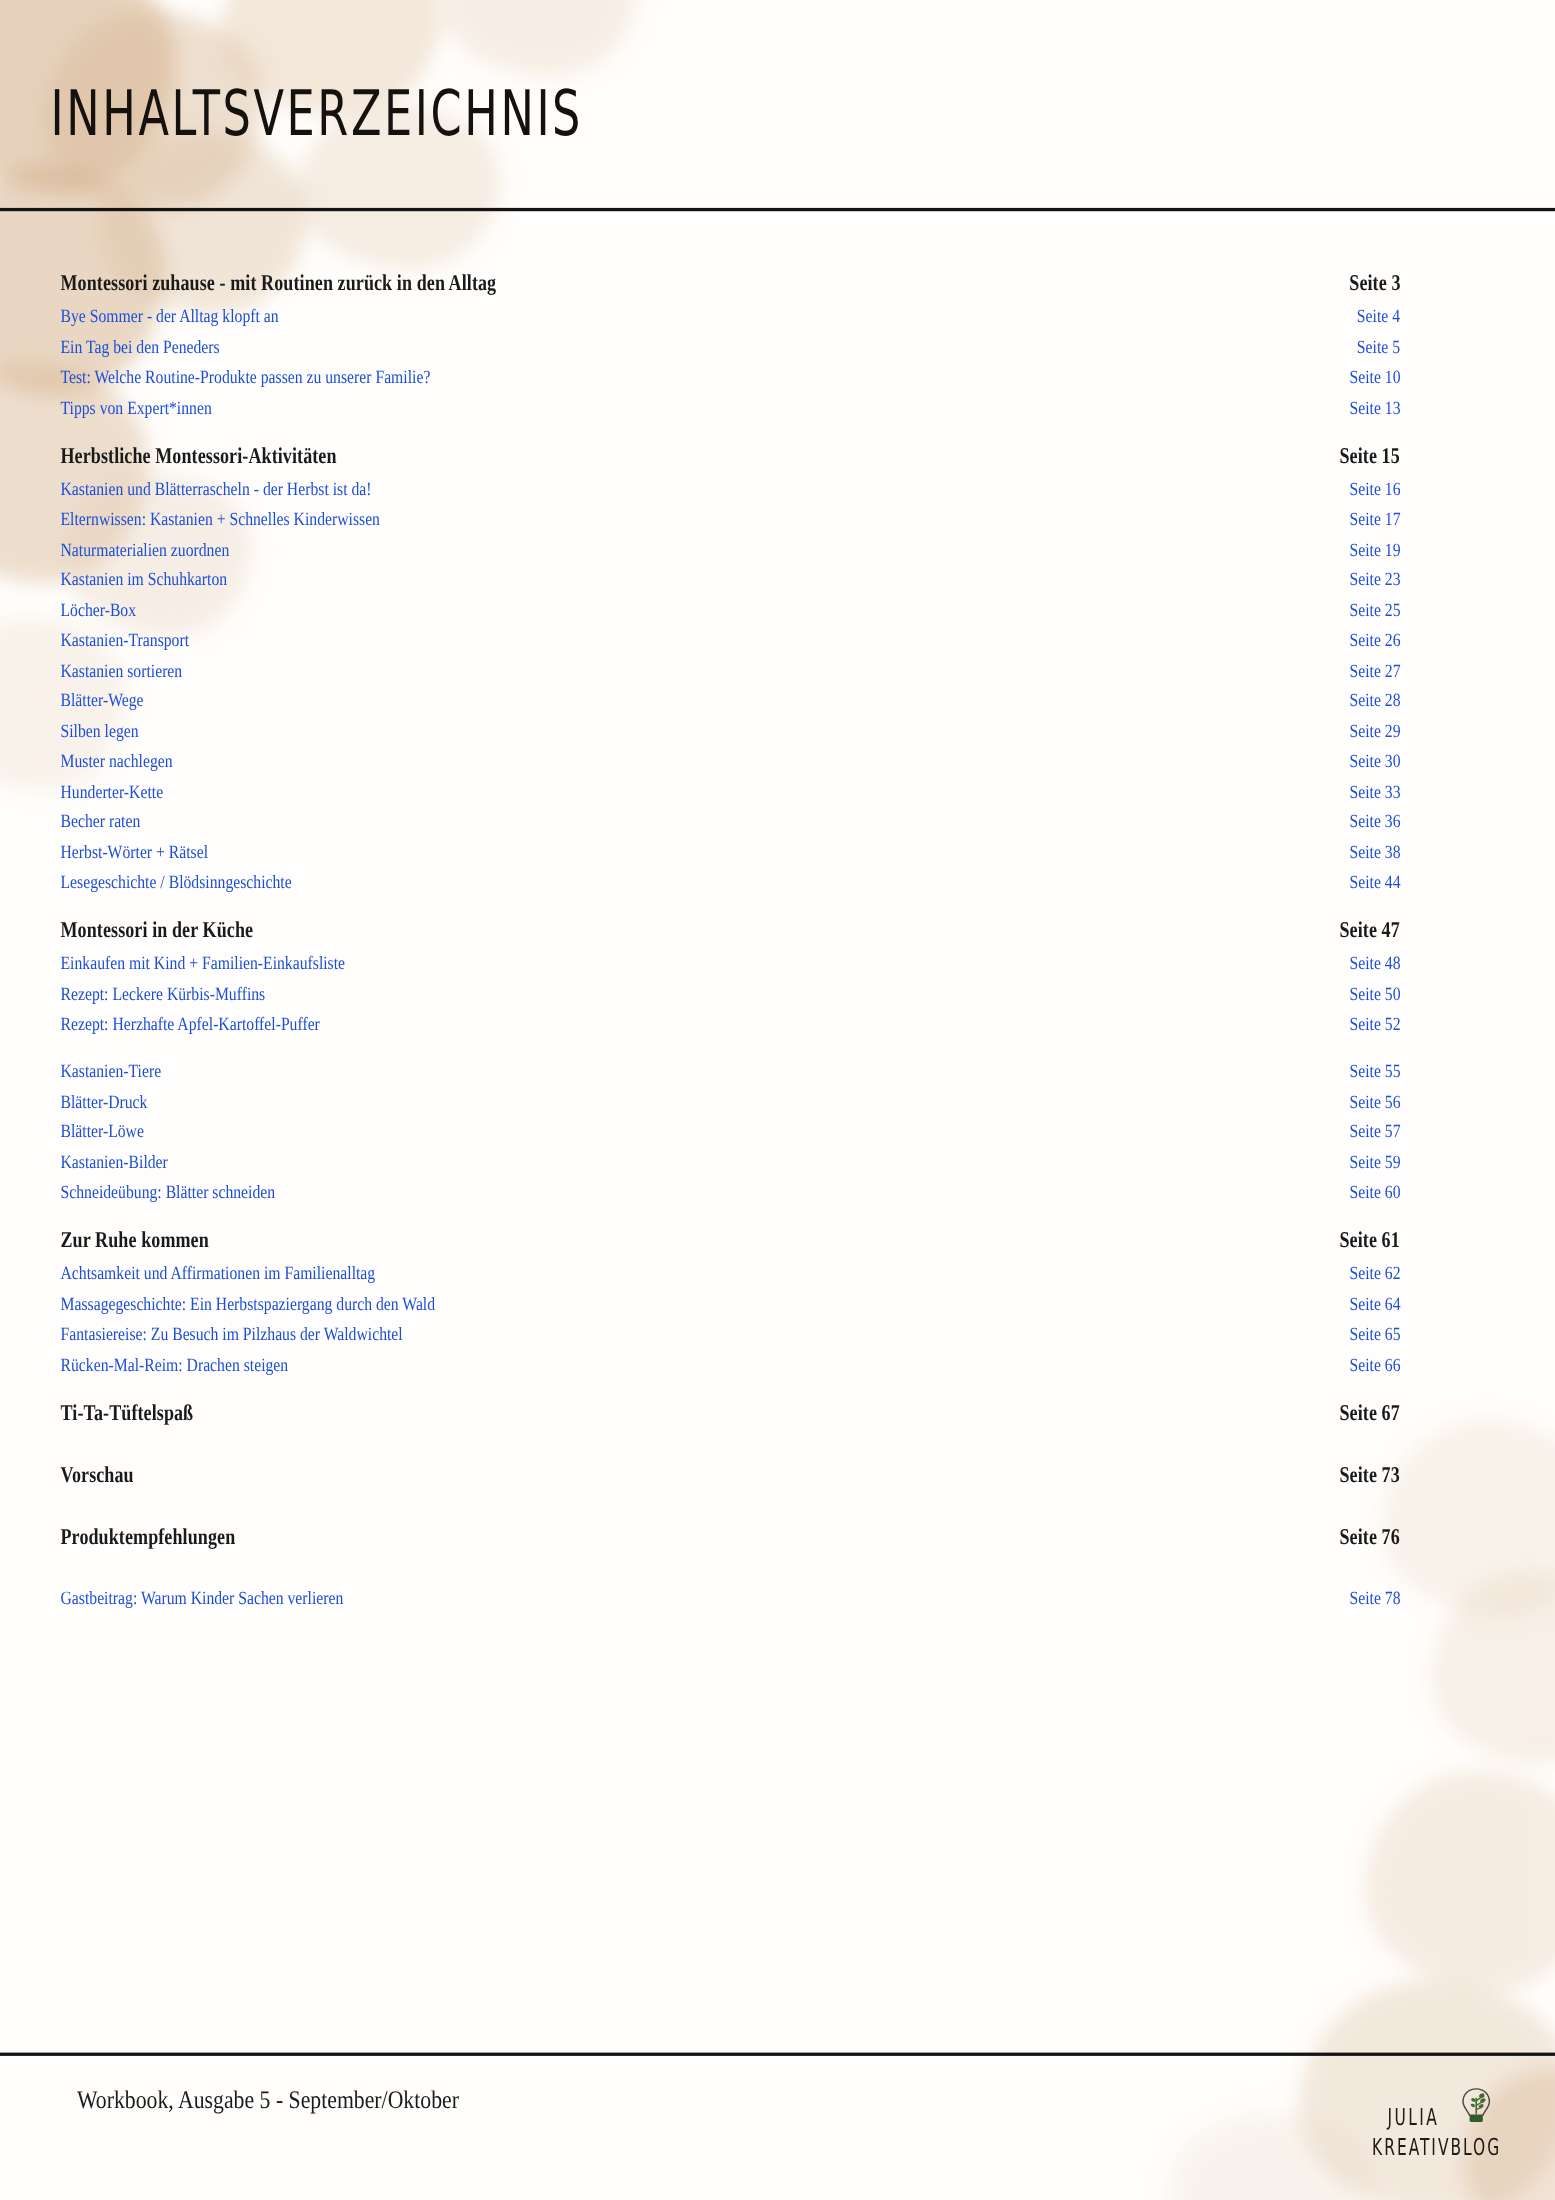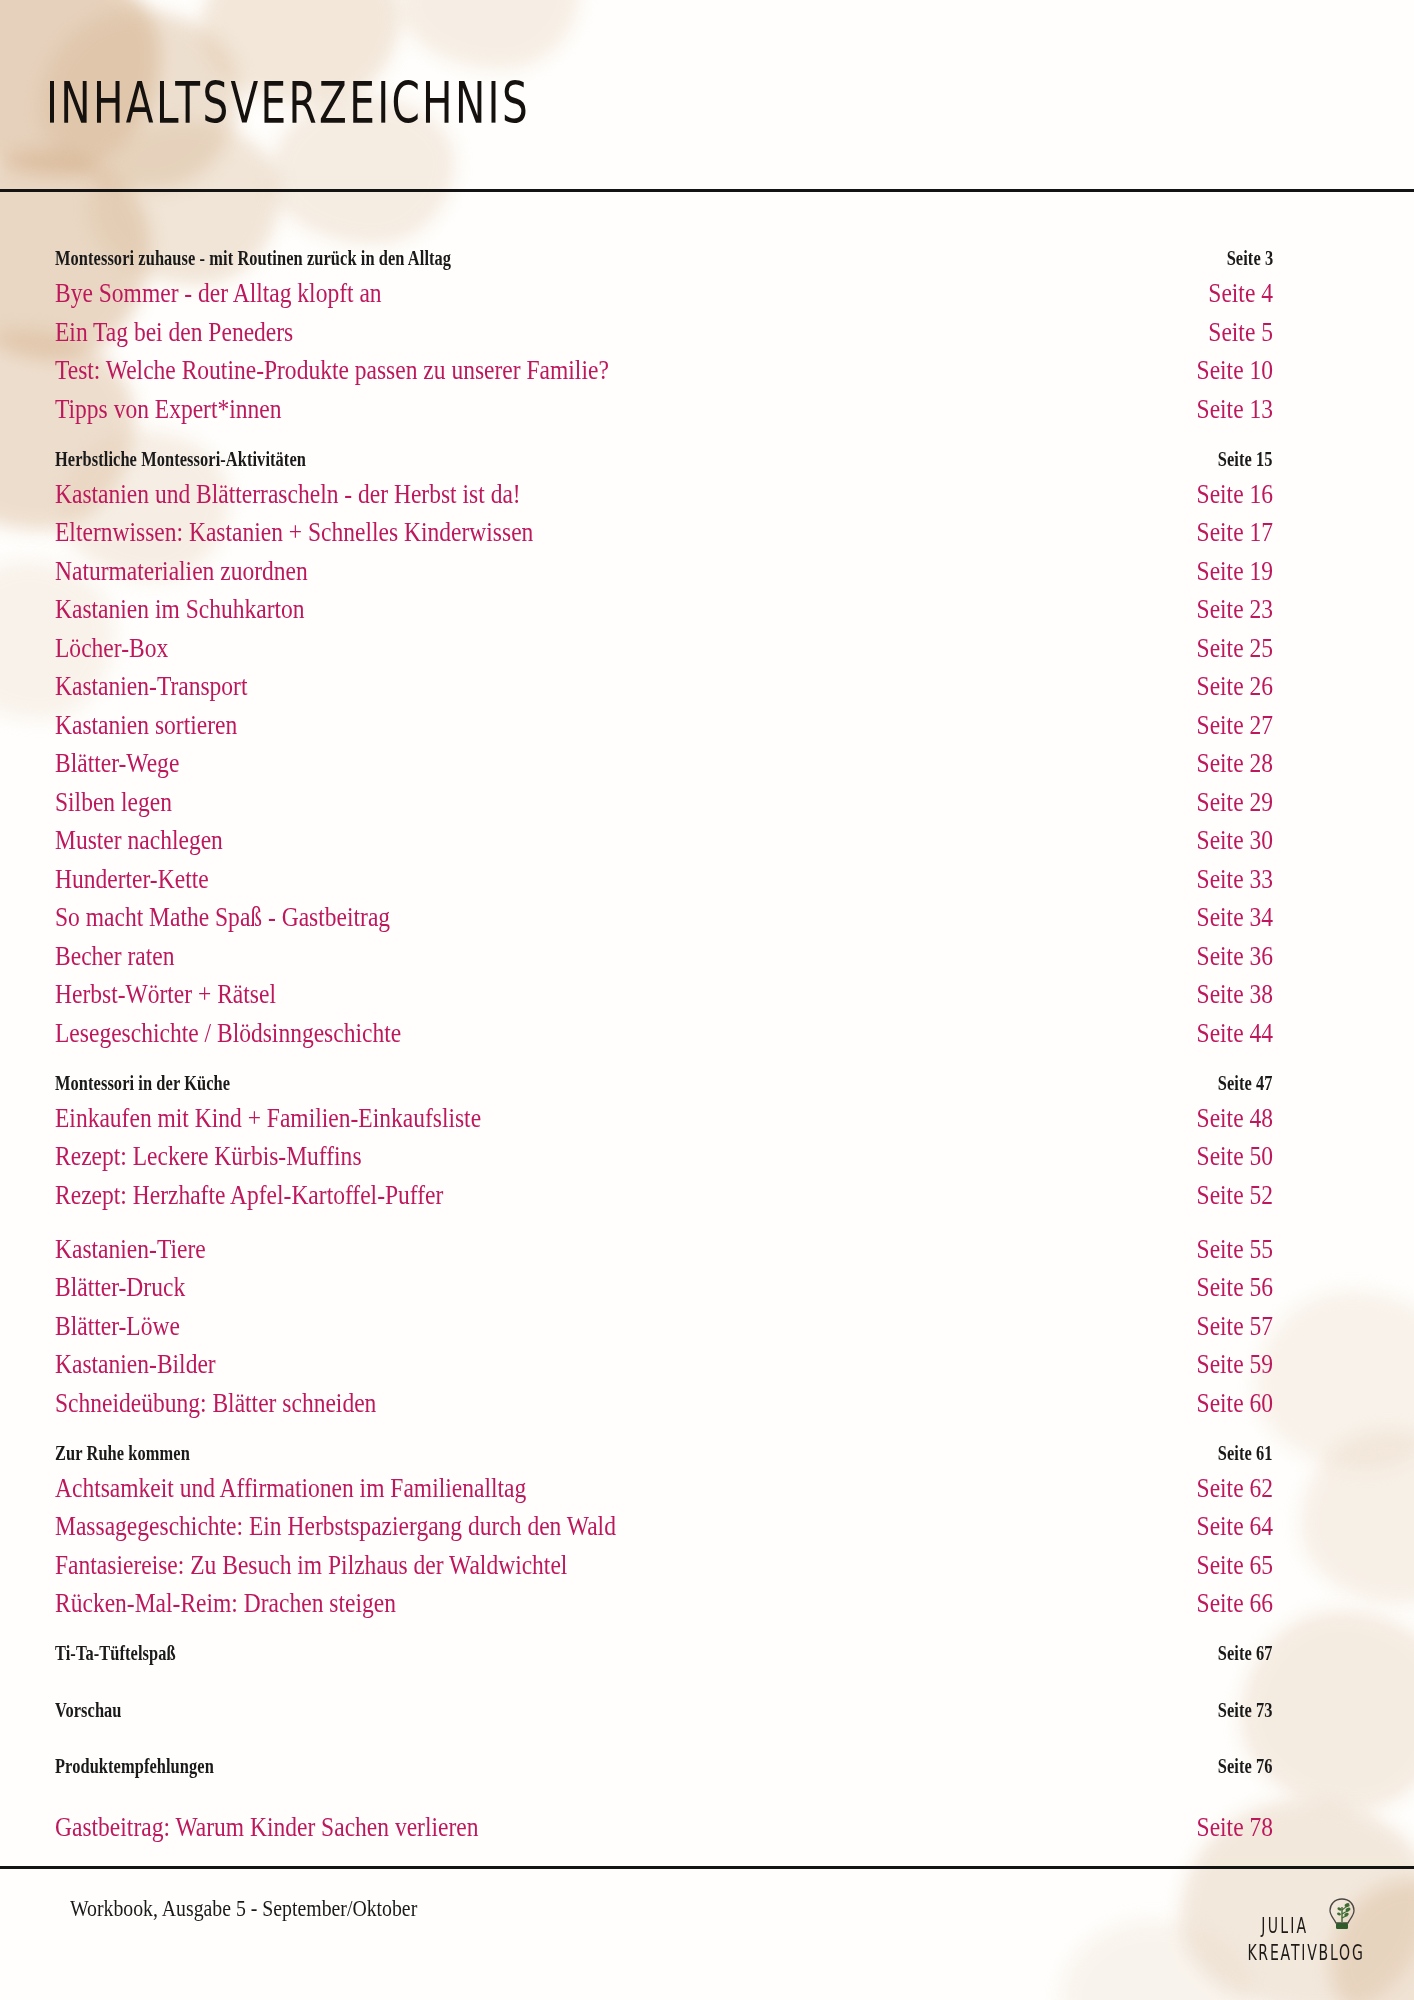--- a/index.html
+++ b/index.html
@@ -94,22 +94,22 @@
     font-size: 20.5px;
     letter-spacing: .1px;
   }
   .toc-row.section .entry-label,
   .toc-row.section .entry-page {
     transform: scaleX(0.80);
   }
 
   .toc-row.item {
     font-weight: 400;
-    font-size: 28px;
-    color: #be185d;
+    font-size: 17px;
+    color: #1d4ed8;
   }
 
   .group { margin-bottom: 26px; }
   .group.gap-lg { margin-bottom: 36px; }
   .group:last-child { margin-bottom: 0; }
 
   
   .footer-text {
     position: absolute;
     left: 70px;
@@ -244,24 +244,20 @@
           <span class="entry-label">Silben legen</span>
           <span class="entry-page">Seite 29</span>
         </div>
         <div class="toc-row item">
           <span class="entry-label">Muster nachlegen</span>
           <span class="entry-page">Seite 30</span>
         </div>
         <div class="toc-row item">
           <span class="entry-label">Hunderter-Kette</span>
           <span class="entry-page">Seite 33</span>
-        </div>
-        <div class="toc-row item">
-          <span class="entry-label">So macht Mathe Spaß - Gastbeitrag</span>
-          <span class="entry-page">Seite 34</span>
         </div>
         <div class="toc-row item">
           <span class="entry-label">Becher raten</span>
           <span class="entry-page">Seite 36</span>
         </div>
         <div class="toc-row item">
           <span class="entry-label">Herbst-Wörter + Rätsel</span>
           <span class="entry-page">Seite 38</span>
         </div>
         <div class="toc-row item">

